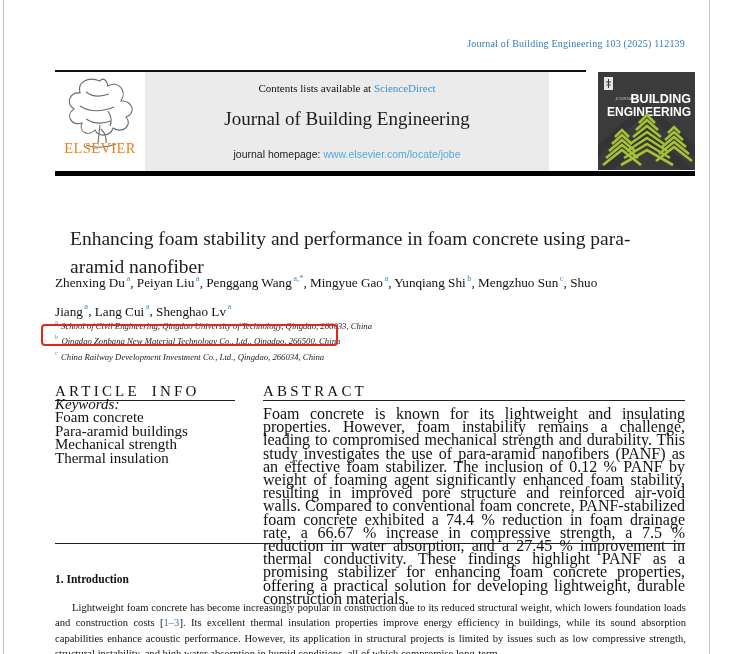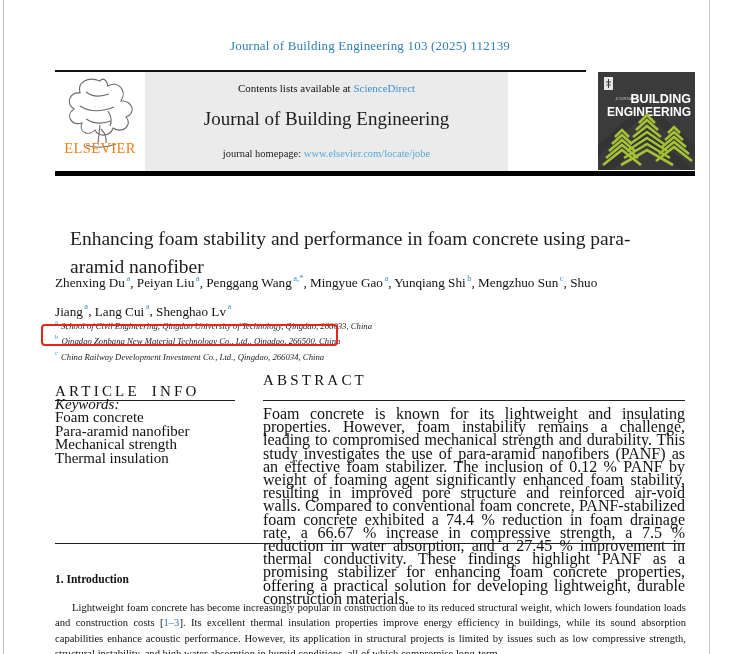--- a/index.html
+++ b/index.html
@@ -2,53 +2,53 @@
 <html><head>
 <meta charset="utf-8">
 <style>
   html,body{margin:0;padding:0;background:#ffffff;}
   #page{position:relative;width:729px;height:654px;background:#fff;overflow:hidden;
         font-family:"Liberation Serif","DejaVu Serif",serif;color:#1c1c1c;}
   .page-edge{position:absolute;top:0;bottom:0;width:1px;background:#c3c3c3;}
   #edge-left{left:3px;} #edge-right{left:709px;}
 
   
-  #citation{position:absolute;top:38px;left:55px;width:630px;text-align:center;
-            font-size:13px;color:#2e7ebb;letter-spacing:.2px;}
+  #citation{position:absolute;top:38px;left:55px;width:630px;text-align:right;
+            font-size:10px;color:#2e7ebb;letter-spacing:.2px;}
 
   
   #banner-rule-top{position:absolute;top:70px;left:55px;width:531px;height:2px;background:#111;}
   #logo-area{position:absolute;top:73px;left:56px;width:88px;height:86px;text-align:center;}
   #elsevier-word{position:absolute;left:0;right:0;bottom:2px;font-size:14.5px;color:#ee7f18;
                  letter-spacing:.4px;font-family:"Liberation Serif",serif;}
-  #gray-box{position:absolute;top:72px;left:145px;width:363px;height:100px;background:#ebebeb;}
+  #gray-box{position:absolute;top:72px;left:145px;width:404px;height:100px;background:#ebebeb;}
   #contents-line{position:absolute;top:10px;left:0;right:0;text-align:center;font-size:11px;color:#111;}
   #contents-line .sd{color:#3d90ce;}
   #journal-title{position:absolute;top:36px;left:0;right:0;text-align:center;font-size:19px;color:#1d1d1d;}
   #homepage-line{position:absolute;top:76px;left:0;right:0;text-align:center;font-size:10.5px;
-                 font-family:Liberation Serif, serif;color:#222;}
+                 font-family:Liberation Sans, sans-serif;color:#222;}
   #homepage-line .url{color:#55a9dc;}
   #cover{position:absolute;top:72px;left:598px;width:97px;height:98px;}
   #black-bar{position:absolute;top:171px;left:55px;width:640px;height:5px;background:#000;}
 
   
   #article-title{position:absolute;top:210px;left:55px;width:600px;font-size:19.5px;
                  line-height:28px;color:#1c1c1c;}
   #author-line{position:absolute;top:267px;left:55px;width:572px;font-size:13.2px;line-height:25px;color:#111;}
   sup.author-sup{font-size:8.5px;color:#3e8fc7;position:relative;top:-1px;margin-left:1.5px;}
   #affiliations{position:absolute;top:317px;left:55px;width:620px;}
   .affil-line{font-size:8.7px;line-height:11.4px;font-style:italic;color:#222;}
   .affil-sup{font-size:6.5px;color:#3e8fc7;font-style:normal;position:relative;top:-1px;margin-right:1px;}
   #highlight-box{position:absolute;top:324px;left:41px;width:293px;height:18px;
                  border:2.5px solid #e4251c;border-radius:4px;pointer-events:none;}
 
   
   .col-header{position:absolute;font-size:15px;color:#111;letter-spacing:3.2px;word-spacing:5px;}
   #info-header{top:383px;left:55px;}
-  #abstract-header{top:372px;left:263px;}
+  #abstract-header{top:383px;left:263px;}
   .header-rule{position:absolute;height:1.2px;background:#222;}
   #info-rule{top:400px;left:55px;width:180px;}
   #abstract-rule{top:400px;left:263px;width:422px;}
   #keywords{position:absolute;top:398px;left:55px;width:190px;font-size:15px;line-height:13.4px;color:#111;}
   #keywords .kw-label{font-style:italic;}
   #abstract-text{position:absolute;top:407px;left:263px;width:422px;font-size:16px;
                  line-height:13.2px;text-align:justify;color:#111;}
   #bottom-rule{position:absolute;top:543px;left:55px;width:630px;height:1.4px;background:#222;}
 
   
@@ -137,21 +137,21 @@
 
   <div class="col-header" id="info-header">ARTICLE INFO</div>
   <div class="col-header" id="abstract-header">ABSTRACT</div>
   <div class="header-rule" id="info-rule"></div>
   <div class="header-rule" id="abstract-rule"></div>
 
   <div id="keywords">
     <div class="kw-label">Keywords:</div>
     <div>
         <div>Foam concrete</div>
-        <div>Para-aramid nanofiber</div>
+        <div>Para-aramid buildings</div>
         <div>Mechanical strength</div>
         <div>Thermal insulation</div>
       </div>
   </div>
 
   <div id="abstract-text">Foam concrete is known for its lightweight and insulating properties. However, foam instability remains a challenge, leading to compromised mechanical strength and durability. This study investigates the use of para-aramid nanofibers (PANF) as an effective foam stabilizer. The inclusion of 0.12 % PANF by weight of foaming agent significantly enhanced foam stability, resulting in improved pore structure and reinforced air-void walls. Compared to conventional foam concrete, PANF-stabilized foam concrete exhibited a 74.4 % reduction in foam drainage rate, a 66.67 % increase in compressive strength, a 7.5 % reduction in water absorption, and a 27.45 % improvement in thermal conductivity. These findings highlight PANF as a promising stabilizer for enhancing foam concrete properties, offering a practical solution for developing lightweight, durable construction materials.</div>
 
   <div id="bottom-rule"></div>
 
   <div id="intro-heading">1.  Introduction</div>

